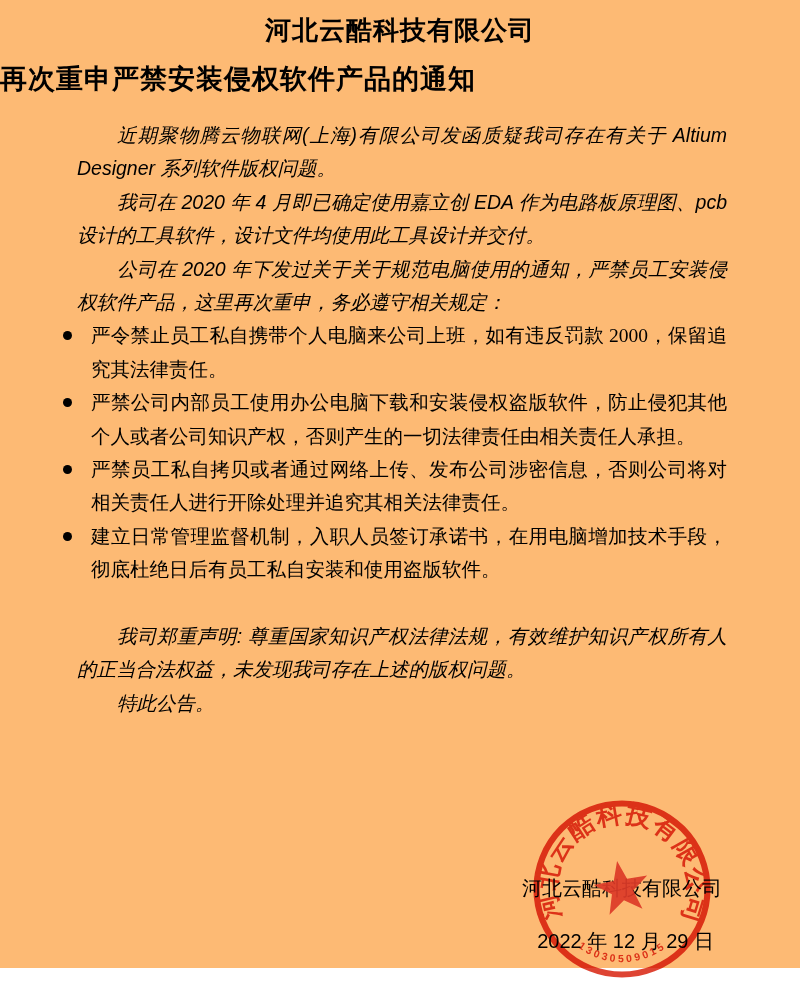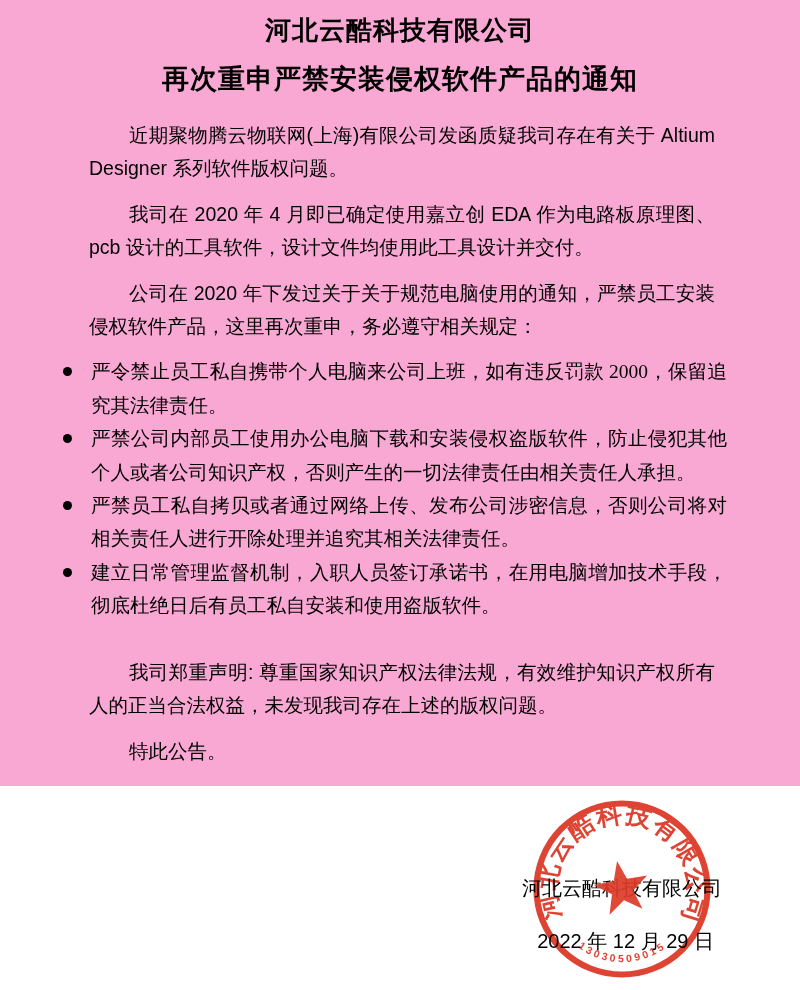--- a/index.html
+++ b/index.html
@@ -5,51 +5,51 @@
   html, body { margin: 0; padding: 0; }
   body {
     width: 800px; height: 990px;
     background: #ffffff;
     font-family: "Liberation Sans", sans-serif;
     color: #000;
     overflow: hidden;
   }
   .page {
     position: relative;
-    width: 800px; height: 786px;
-    background: #f9a8d4;
+    width: 800px; height: 968px;
+    background: #fdba74;
   }
   .doc-title {
     padding-top: 14px;
     text-align: center;
     font-size: 26px;
     line-height: 32px;
     font-weight: 700;
     letter-spacing: 1px;
   }
   .doc-subtitle {
     margin-top: 16px;
-    text-align: center;
     font-size: 27px;
     line-height: 34px;
     font-weight: 700;
     letter-spacing: 1px;
   }
   .content {
     position: relative;
     z-index: 1;
     margin: 23px 73px 0 77px;
     font-size: 19.5px;
     line-height: 33.4px;
     font-weight: 500;
     text-align: justify;
   }
   p.para {
-    margin: 12px;
+    margin: 0;
     text-indent: 40px;
+    font-style: italic;
   }
   .bullet-list { margin: 0; }
   .bullet-item {
     position: relative;
     padding-left: 14px;
     font-family: Liberation Serif, serif;
   }
   .bullet-marker {
     position: absolute;
     left: -14px;

